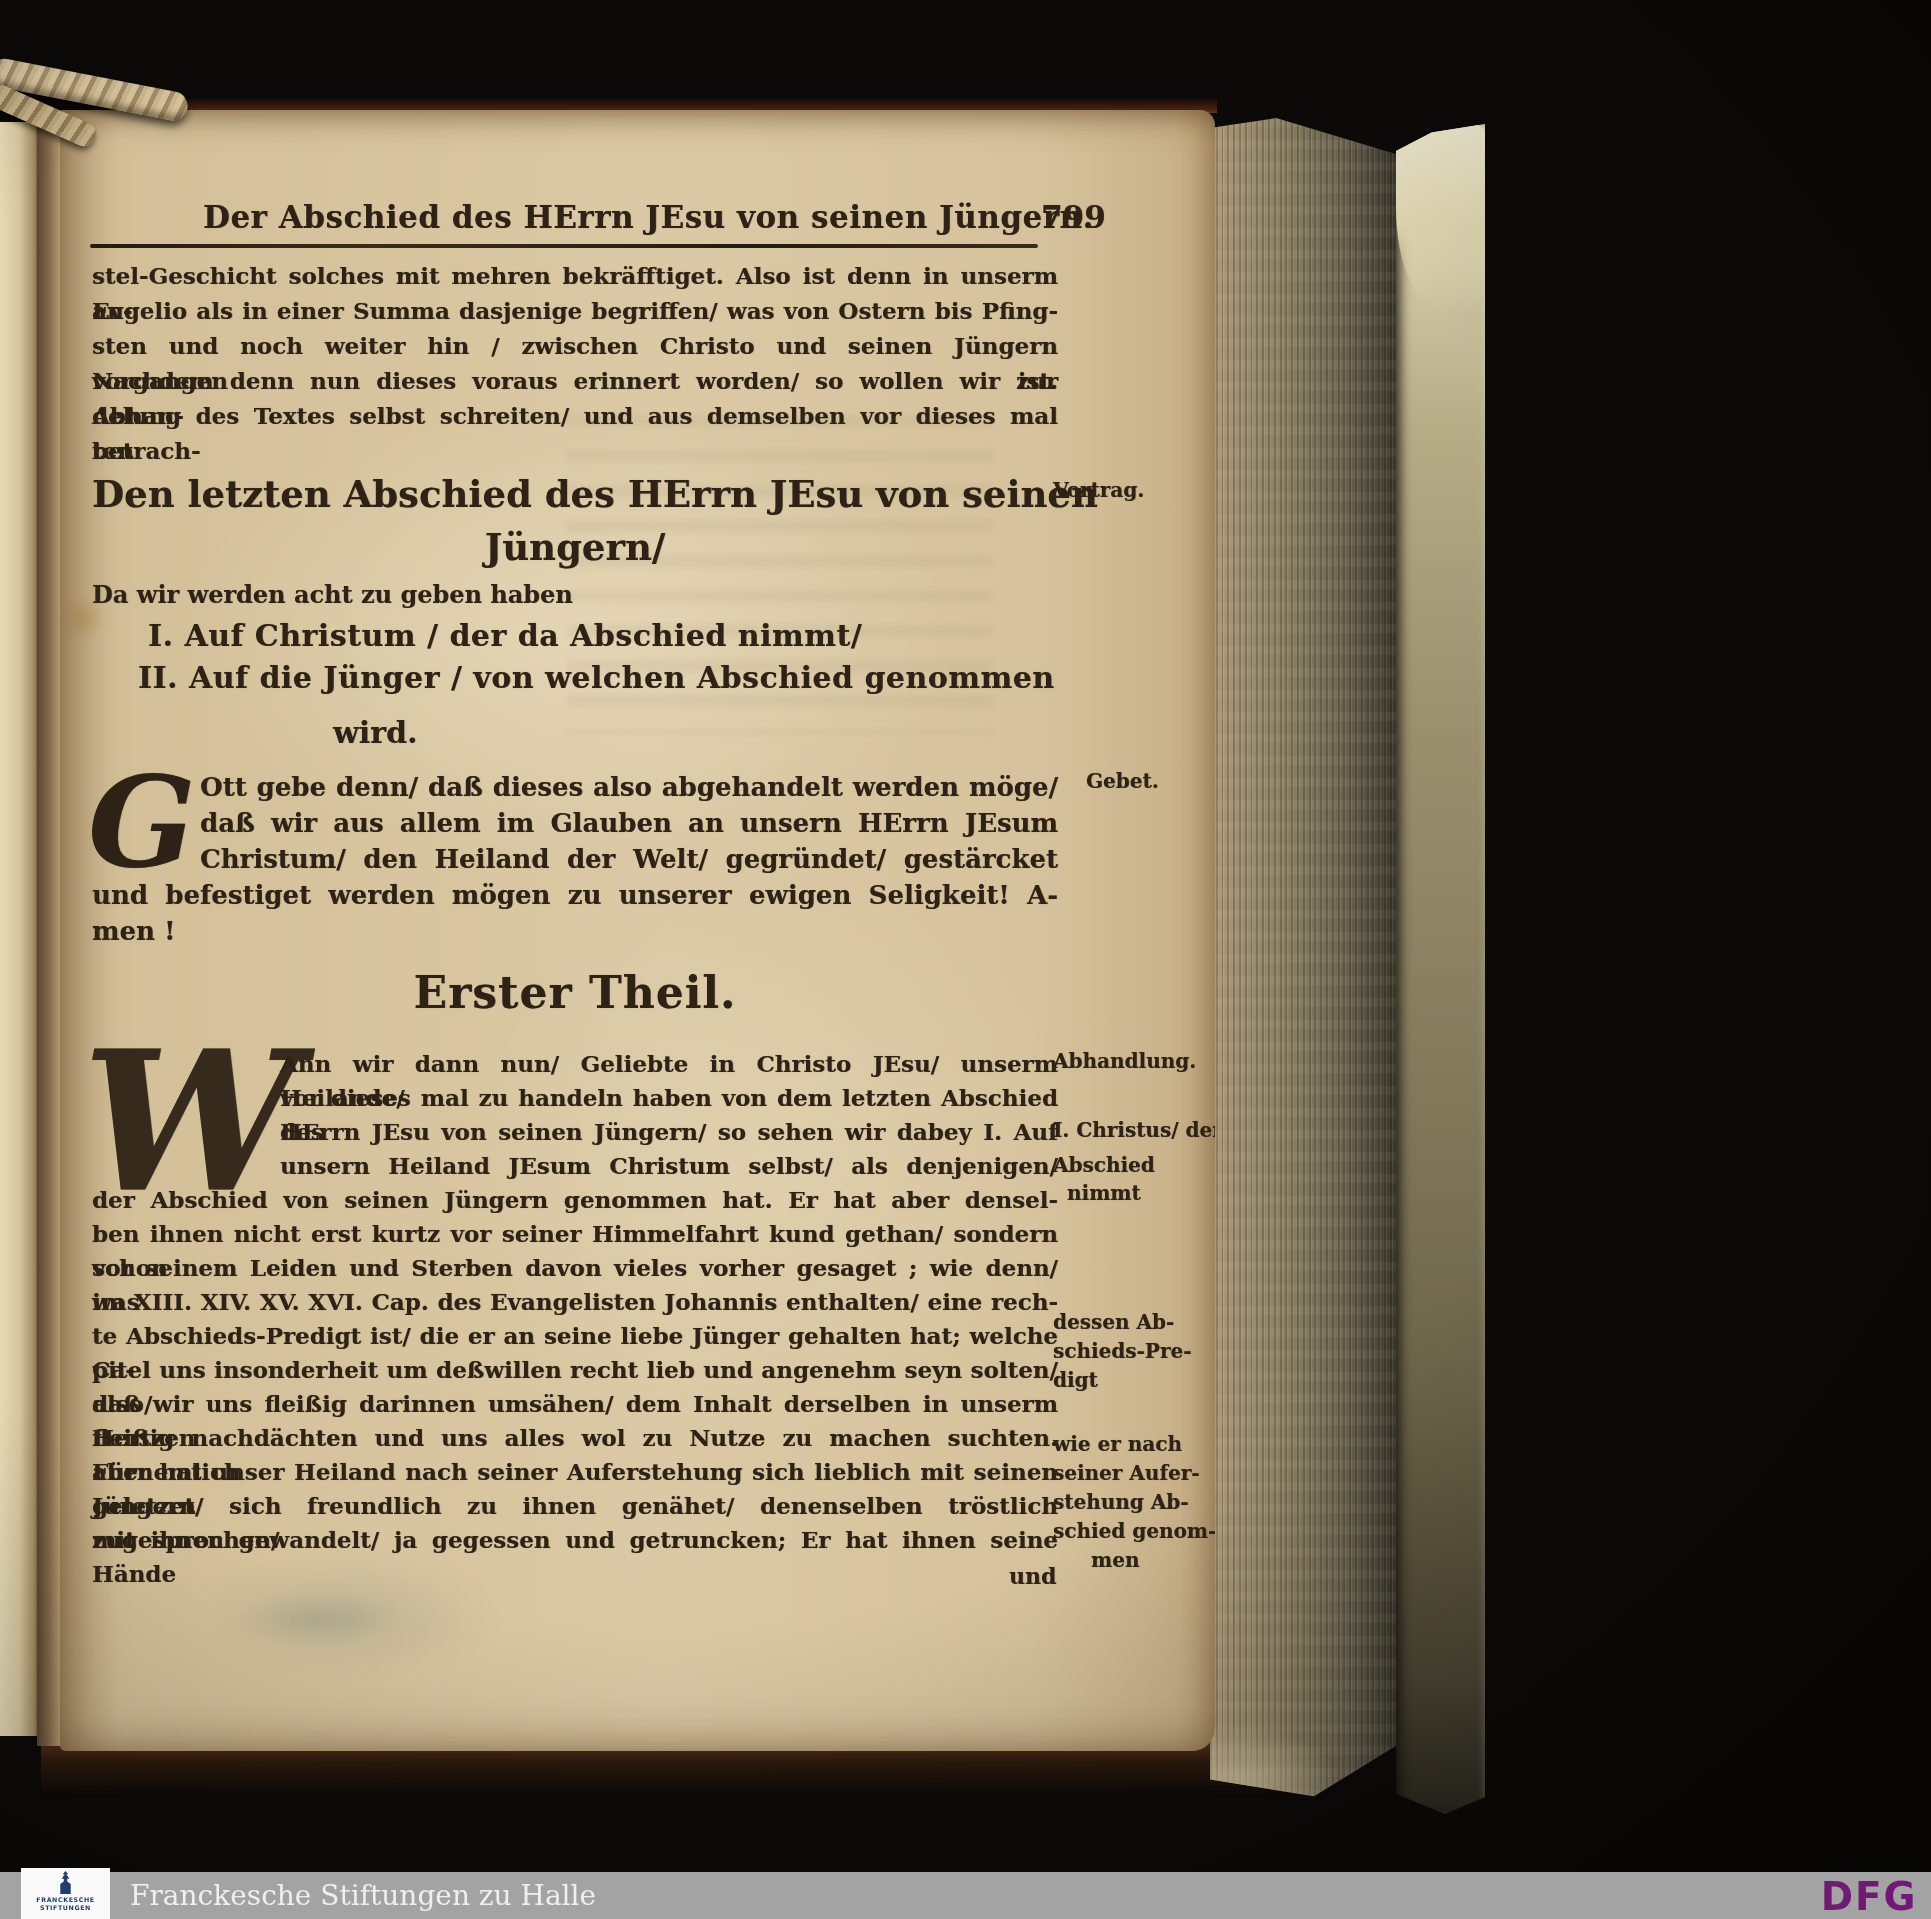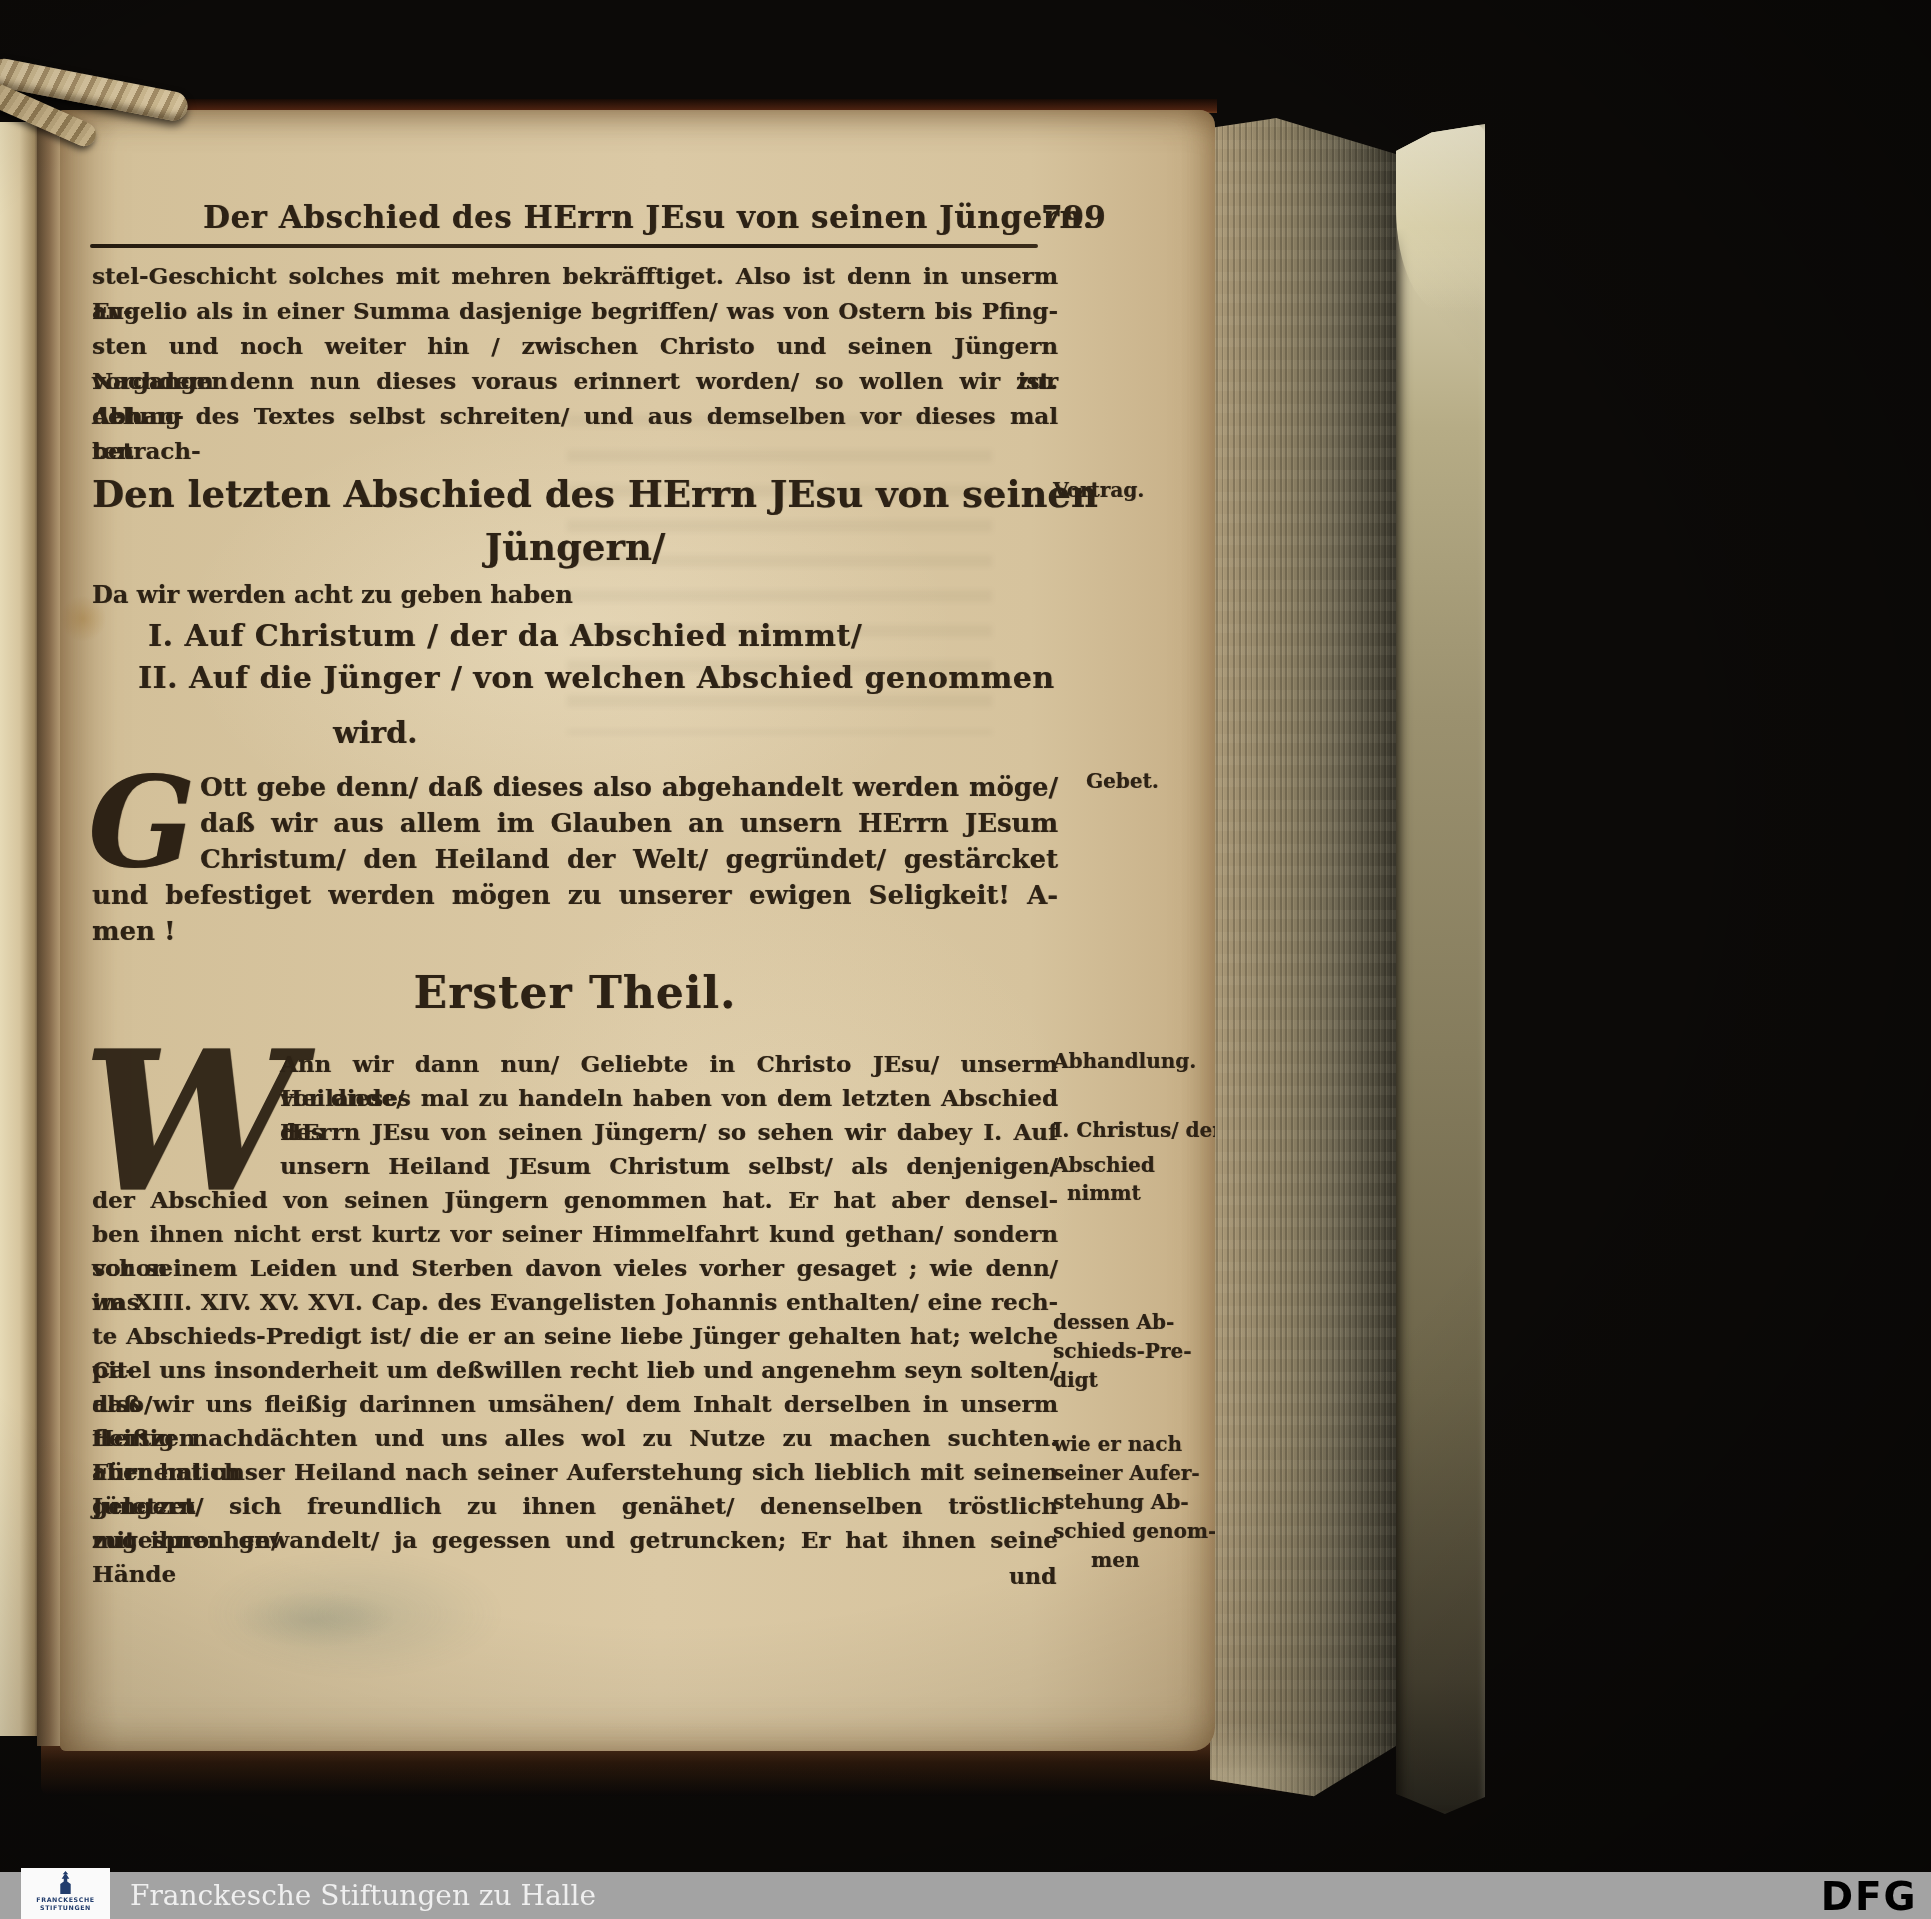--- a/index.html
+++ b/index.html
@@ -89,21 +89,21 @@
   .footer-bar{position:absolute;left:0;top:1872px;width:1931px;height:47px;z-index:10;
         background:#a3a3a3;font-family:"DejaVu Serif",serif;}
   .logo-box{position:absolute;left:21px;top:-3.9px;width:89px;height:51px;background:#fafafa;
         display:flex;flex-direction:column;align-items:center;justify-content:flex-start;padding-top:2.9px;box-sizing:border-box;}
   .fs-icon{width:17.4px;height:23px;background:#223d6d;margin-bottom:1.9px;
         clip-path:polygon(50% 0%,66% 14%,55% 14%,72% 34%,60% 34%,60% 46%,80% 56%,80% 100%,20% 100%,20% 56%,40% 46%,40% 34%,28% 34%,45% 14%,34% 14%);}
   .logo-text{font-family:"DejaVu Sans",sans-serif;font-size:6.3px;line-height:7.7px;letter-spacing:0.6px;
         color:#223d6d;font-weight:700;text-align:center;}
   .inst-name{position:absolute;left:130px;top:0;height:47px;line-height:47px;font-size:28px;color:#efefef;}
   .dfg-logo{position:absolute;right:13.5px;top:0;height:47px;line-height:50px;
-        font-family:"DejaVu Sans",sans-serif;font-size:39px;font-weight:800;letter-spacing:1.9px;color:#000000;margin-left:40px;}
+        font-family:"DejaVu Sans",sans-serif;font-size:39px;font-weight:800;letter-spacing:1.9px;color:#701a75;margin-left:40px;}
 </style>
 </head>
 <body>
 
 <div class="stage">
 
   <div class="cord-main"></div>
   <div class="cord-tail"></div>
   <div class="top-spine"></div>
   <div class="under-shadow"></div>

